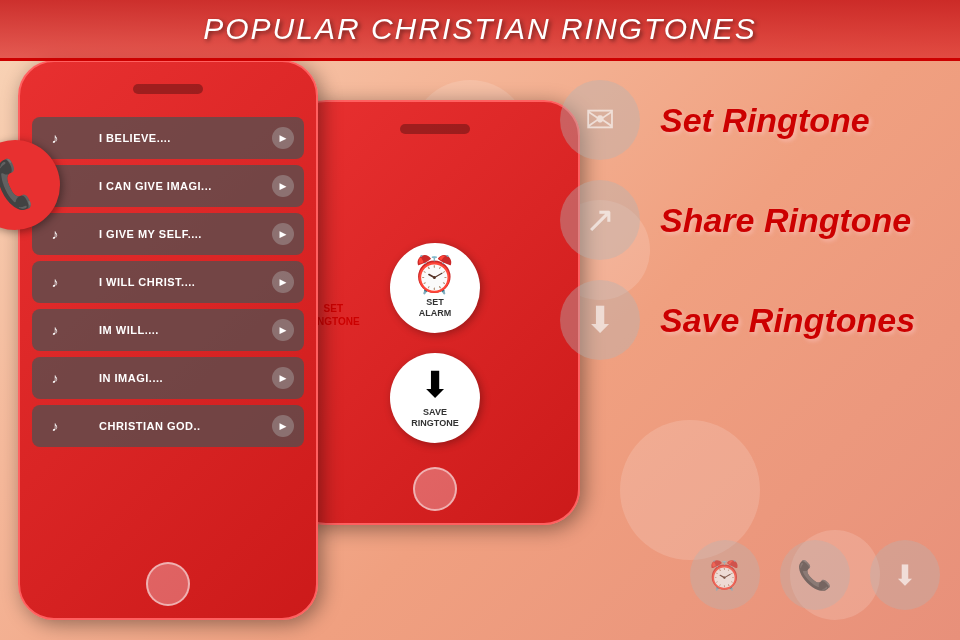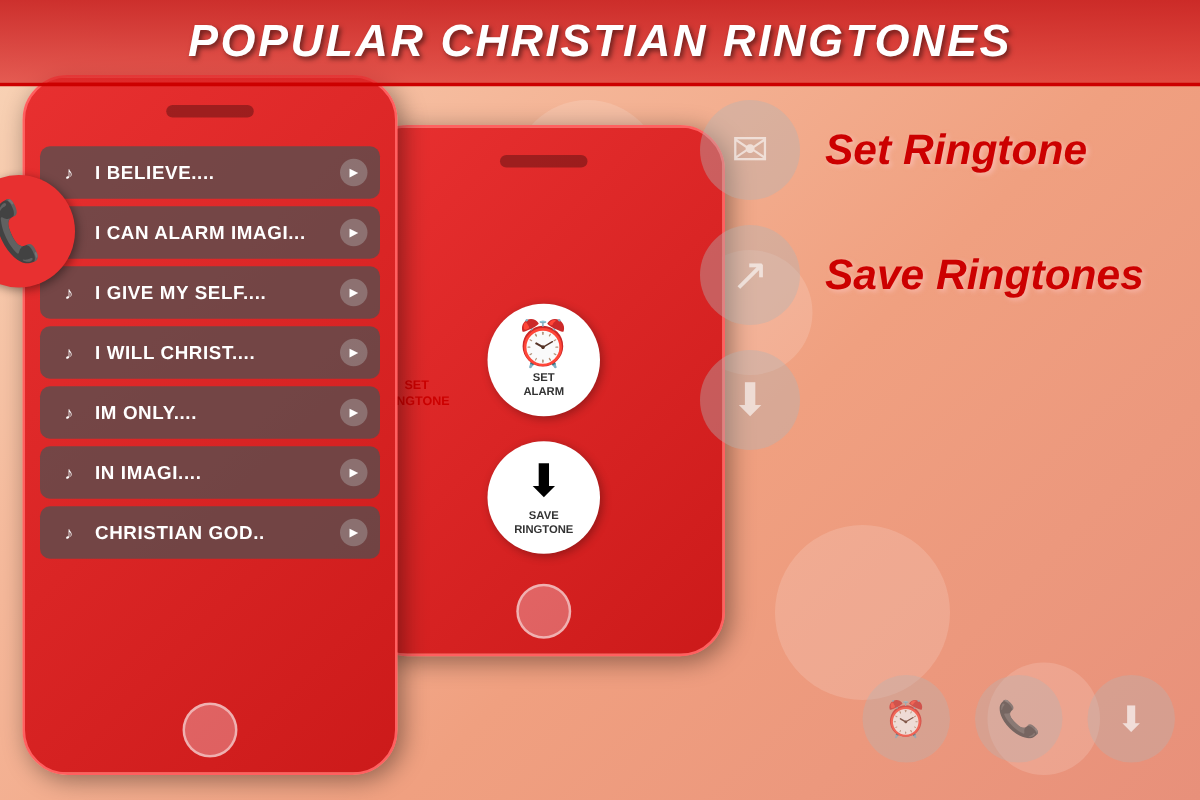--- a/index.html
+++ b/index.html
@@ -46,22 +46,22 @@
       left: 0;
       right: 0;
       z-index: 10;
       background: linear-gradient(to bottom, rgba(200,30,30,0.9), rgba(220,40,40,0.7));
       text-align: center;
       padding: 12px 0;
       border-bottom: 3px solid #cc0000;
     }
 
     .header-title {
-      font-size: 36px;
-      font-weight: 700;
+      font-size: 30px;
+      font-weight: 400;
       color: #ffffff;
       text-shadow: 2px 2px 4px rgba(0,0,0,0.5);
       letter-spacing: 2px;
       font-style: italic;
     }
 
     
     .phone-left {
       position: absolute;
       left: 18px;
@@ -124,23 +124,24 @@
       align-items: center;
       justify-content: center;
       color: #ffffff;
       font-size: 14px;
       flex-shrink: 0;
     }
 
     .song-name {
       flex: 1;
       color: #ffffff;
-      font-size: 15px;
+      font-size: 11px;
       font-weight: bold;
       letter-spacing: 0.5px;
+      margin-left: 23px;
     }
 
     .song-play {
       width: 22px;
       height: 22px;
       border-radius: 50%;
       background: rgba(180,180,180,0.4);
       display: flex;
       align-items: center;
       justify-content: center;
@@ -327,36 +328,36 @@
   <div class="phone-left-speaker"></div>
   <div class="song-list">
 
   <div class="song-item">
         <div class="song-icon">♪</div>
         <div class="song-name">I BELIEVE....</div>
         <div class="song-play">▶</div>
       </div>
       <div class="song-item">
         <div class="song-icon">♪</div>
-        <div class="song-name">I CAN ALARM IMAGI...</div>
+        <div class="song-name">I CAN GIVE IMAGI...</div>
         <div class="song-play">▶</div>
       </div>
       <div class="song-item">
         <div class="song-icon">♪</div>
         <div class="song-name">I GIVE MY SELF....</div>
         <div class="song-play">▶</div>
       </div>
       <div class="song-item">
         <div class="song-icon">♪</div>
         <div class="song-name">I WILL CHRIST....</div>
         <div class="song-play">▶</div>
       </div>
       <div class="song-item">
         <div class="song-icon">♪</div>
-        <div class="song-name">IM ONLY....</div>
+        <div class="song-name">IM WILL....</div>
         <div class="song-play">▶</div>
       </div>
       <div class="song-item">
         <div class="song-icon">♪</div>
         <div class="song-name">IN IMAGI....</div>
         <div class="song-play">▶</div>
       </div>
       <div class="song-item">
         <div class="song-icon">♪</div>
         <div class="song-name">CHRISTIAN GOD..</div>
@@ -398,27 +399,28 @@
     <div class="info-circle">
       <span style="font-size:36px;color:rgba(255,255,255,0.6);">✉</span>
     </div>
     <div class="info-text">Set Ringtone</div>
   </div>
 
   <div class="info-row">
     <div class="info-circle">
       <span style="font-size:36px;color:rgba(255,255,255,0.6);">↗</span>
     </div>
-    <div class="info-text">Save Ringtones</div>
+    <div class="info-text">Share Ringtone</div>
   </div>
 
   <div class="info-row">
     <div class="info-circle">
       <span style="font-size:36px;color:rgba(255,255,255,0.6);">⬇</span>
     </div>
+    <div class="info-text">Save Ringtones</div>
   </div>
 </div>
 
 <div class="bottom-icons">
   <div class="bottom-icon-circle">⏰</div>
   <div class="bottom-icon-circle">📞</div>
   <div class="bottom-icon-circle">⬇</div>
 </div>
 
 </body></html>

